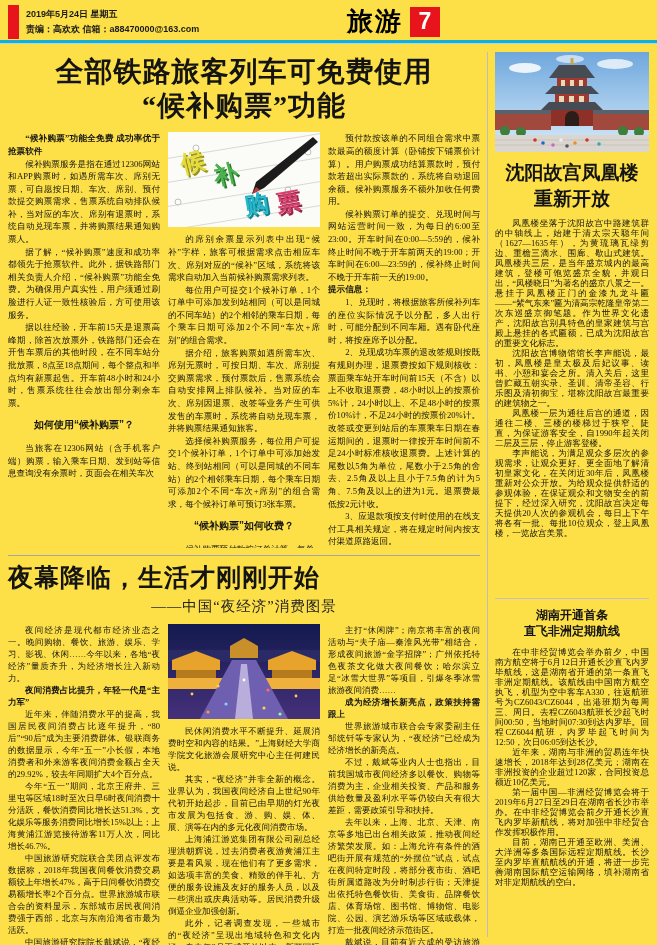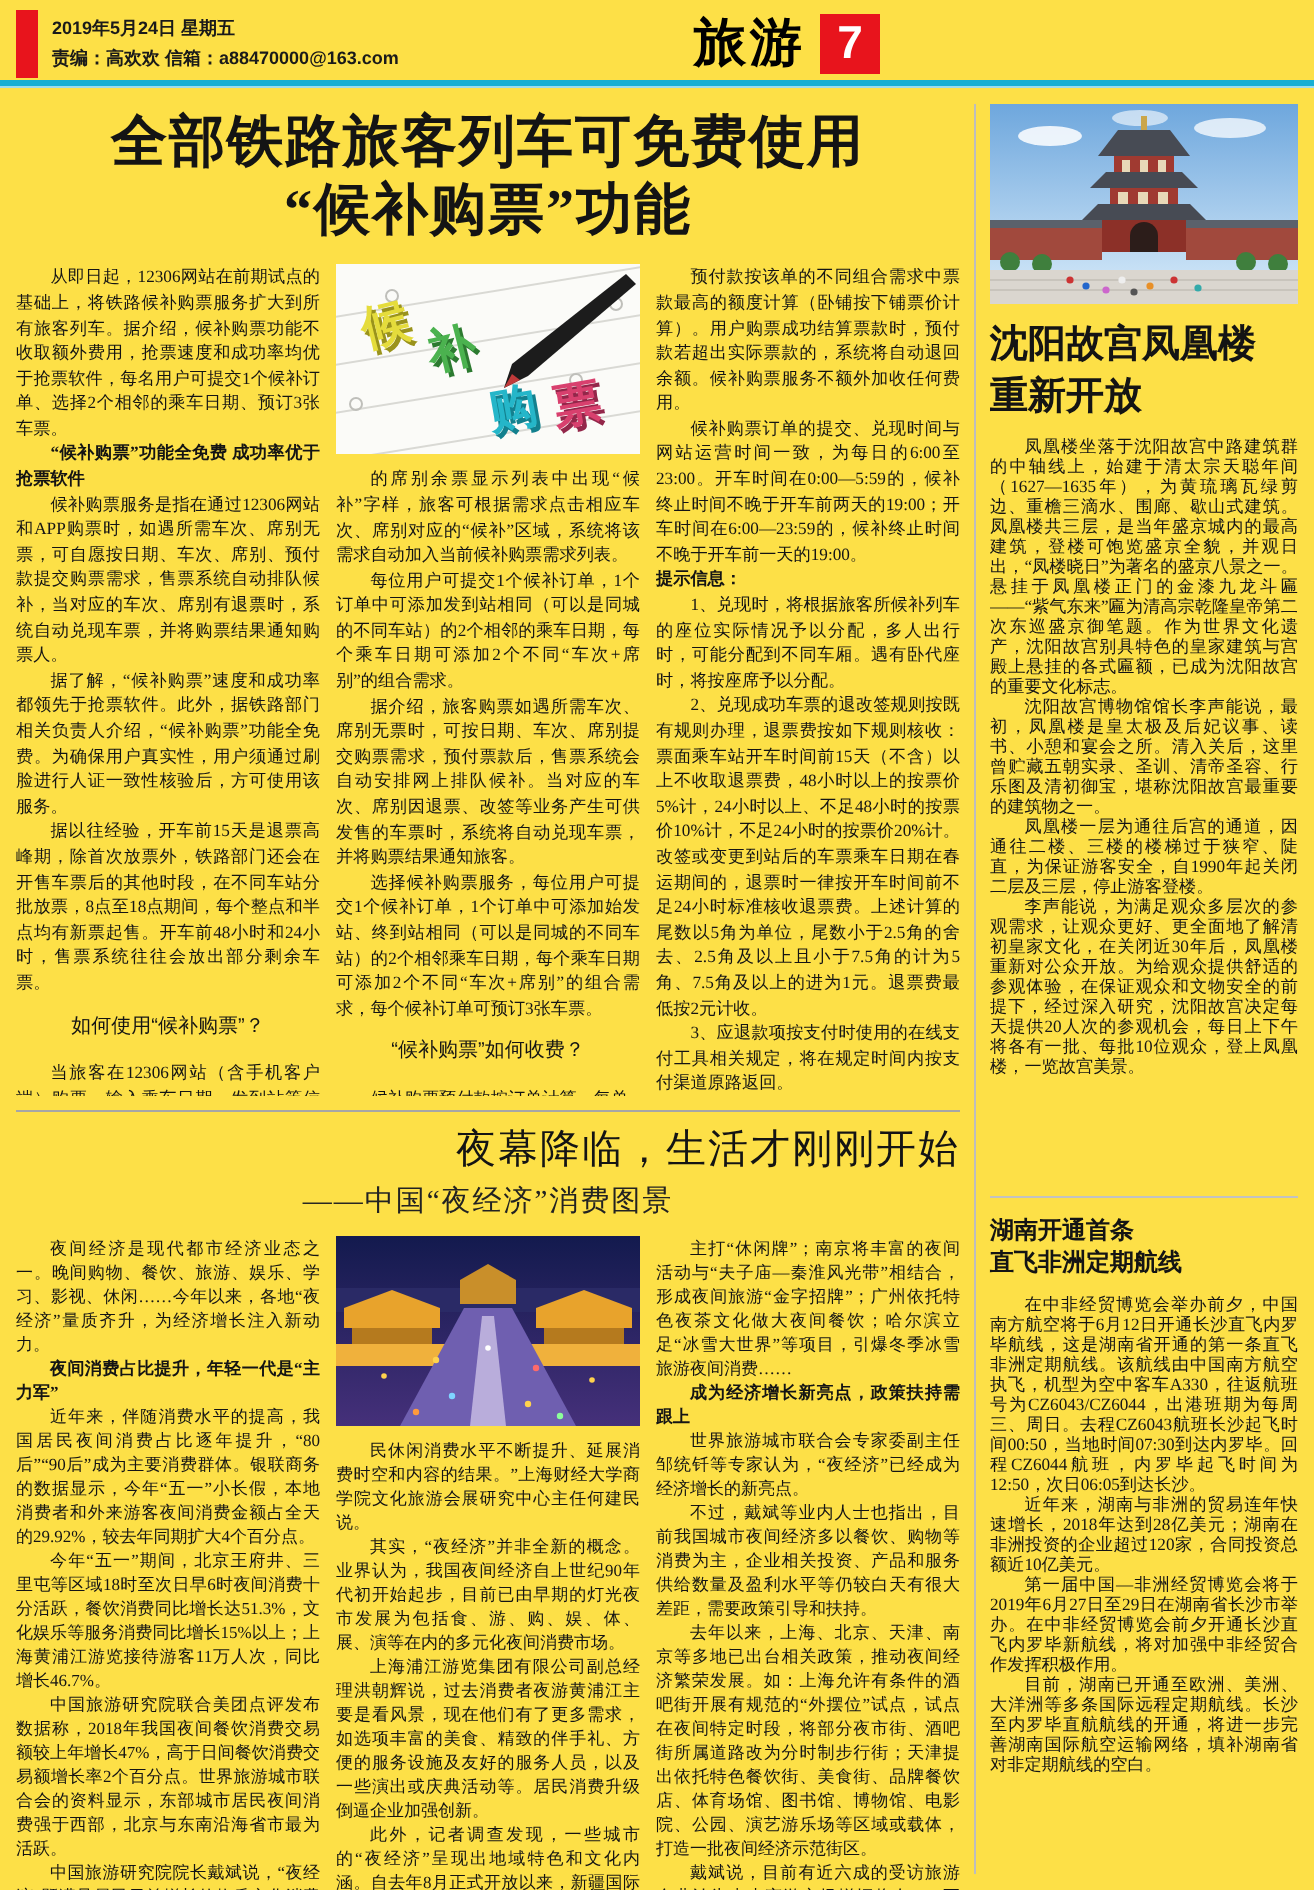--- a/index.html
+++ b/index.html
@@ -26,32 +26,32 @@
   .v-rule{width:1px;background:#bdbdbd;}
   .sidebar{flex:1;padding-left:7px;box-sizing:border-box;}
   .cols{display:flex;gap:8px;}
   .col{width:152px;text-align:justify;overflow:hidden;}
   
   .main-headline{text-align:center;margin:3px 0 9px;line-height:1.22;}
   .main-headline span{display:block;font-size:28px;font-weight:900;letter-spacing:1px;}
   .main-cols .col{height:416px;font-size:8.6px;line-height:12.6px;}
   .bp{margin:0;text-indent:2em;}
   .sub{font-weight:bold;}
-  .csub{font-weight:normal;text-align:center;text-indent:0;margin:10px 0;font-size:10px;
+  .csub{font-weight:bold;text-align:center;text-indent:0;margin:10px 0;font-size:10px;
         font-family:"Liberation Sans",sans-serif;}
   .lead{font-weight:bold;text-indent:0;}
   .illus{margin-bottom:6px;line-height:0;}
   .h-rule{border-top:1px solid #a6a6a6;margin:7px 0 5px;}
   
-  .night-headline{text-align:right;font-size:20px;font-weight:400;letter-spacing:1px;margin:2px 0 0;}
+  .night-headline{text-align:left;font-size:25px;font-weight:700;letter-spacing:1px;margin:2px 0 0;}
   .night-sub{text-align:center;font-size:14.5px;color:#222;margin:3px 0 8px;letter-spacing:1px;}
   .night-cols .col{height:336px;font-size:8.5px;line-height:12.0px;}
   
   .photo{line-height:0;margin-bottom:2px;}
-  .sb-headline{text-align:left;font-weight:900;line-height:1.35;margin:8px 0 7px;}
+  .sb-headline{text-align:center;font-weight:900;line-height:1.35;margin:8px 0 7px;}
   .sb-headline span{display:block;font-size:19px;}
   .sb-headline.small span{font-size:12px;}
   .sb-body{font-size:8.6px;line-height:10px;text-align:justify;overflow:hidden;}
   .sb-body-1{height:374px;}
   .sb-body-2{height:300px;}
   .sb-rule{border-top:1px solid #c2c2c2;margin:6px 0 2px;}
 </style>
 </head>
 <body>
 
@@ -80,21 +80,20 @@
 
     <div class="left-zone">
 
       <section>
         <h1 class="main-headline">
           <span>全部铁路旅客列车可免费使用</span>
           <span>“候补购票”功能</span>
         </h1>
         <div class="cols main-cols">
           <div class="col">
-            <p class="bp">从即日起，12306网站在前期试点的基础上，将铁路候补购票服务扩大到所有旅客列车。据介绍，候补购票功能不收取额外费用，抢票速度和成功率均优于抢票软件，每名用户可提交1个候补订单、选择2个相邻的乘车日期、预订3张车票。</p>
             <p class="bp sub">“候补购票”功能全免费 成功率优于抢票软件</p>
             <p class="bp">候补购票服务是指在通过12306网站和APP购票时，如遇所需车次、席别无票，可自愿按日期、车次、席别、预付款提交购票需求，售票系统自动排队候补，当对应的车次、席别有退票时，系统自动兑现车票，并将购票结果通知购票人。</p>
             <p class="bp">据了解，“候补购票”速度和成功率都领先于抢票软件。此外，据铁路部门相关负责人介绍，“候补购票”功能全免费。为确保用户真实性，用户须通过刷脸进行人证一致性核验后，方可使用该服务。</p>
             <p class="bp">据以往经验，开车前15天是退票高峰期，除首次放票外，铁路部门还会在开售车票后的其他时段，在不同车站分批放票，8点至18点期间，每个整点和半点均有新票起售。开车前48小时和24小时，售票系统往往会放出部分剩余车票。</p>
             <p class="bp csub">如何使用“候补购票”？</p>
             <p class="bp">当旅客在12306网站（含手机客户端）购票，输入乘车日期、发到站等信息查询没有余票时，页面会在相关车次</p>
           </div>
           <div class="col">
             <div class="illus">
               <svg width="152" height="95" viewBox="0 0 152 95" xmlns="http://www.w3.org/2000/svg">

